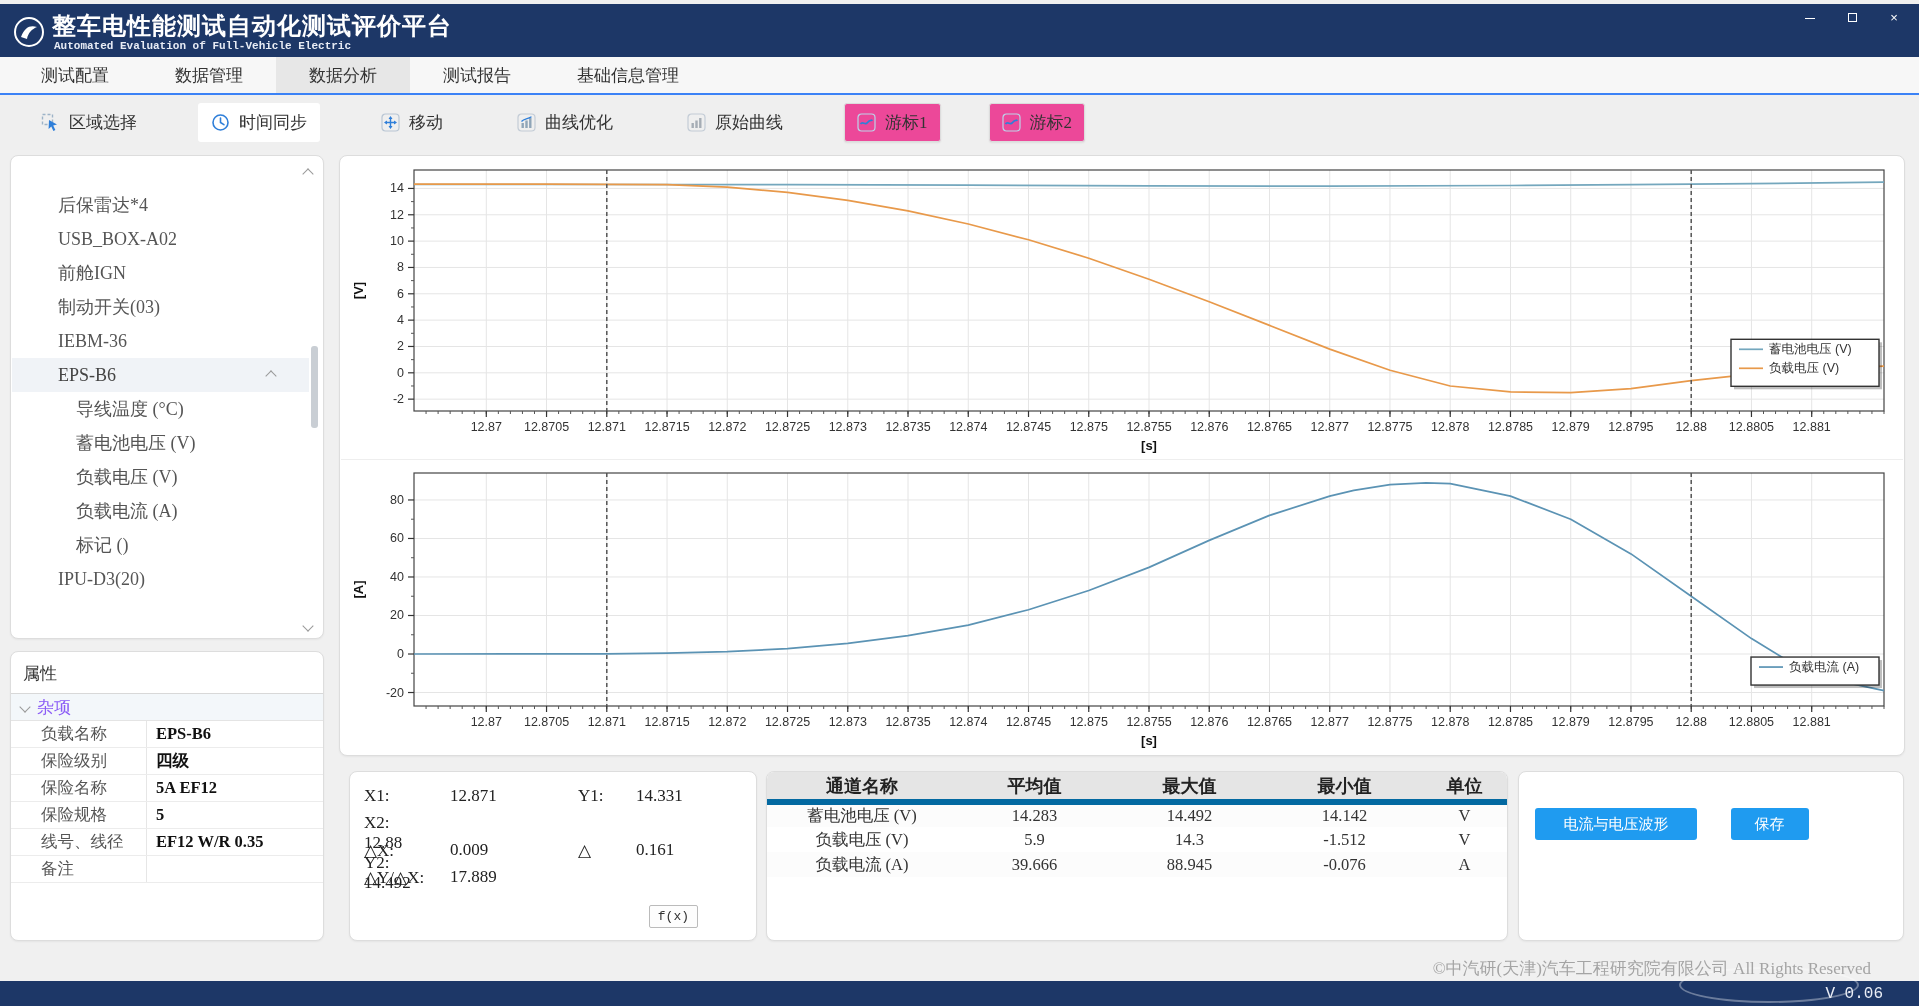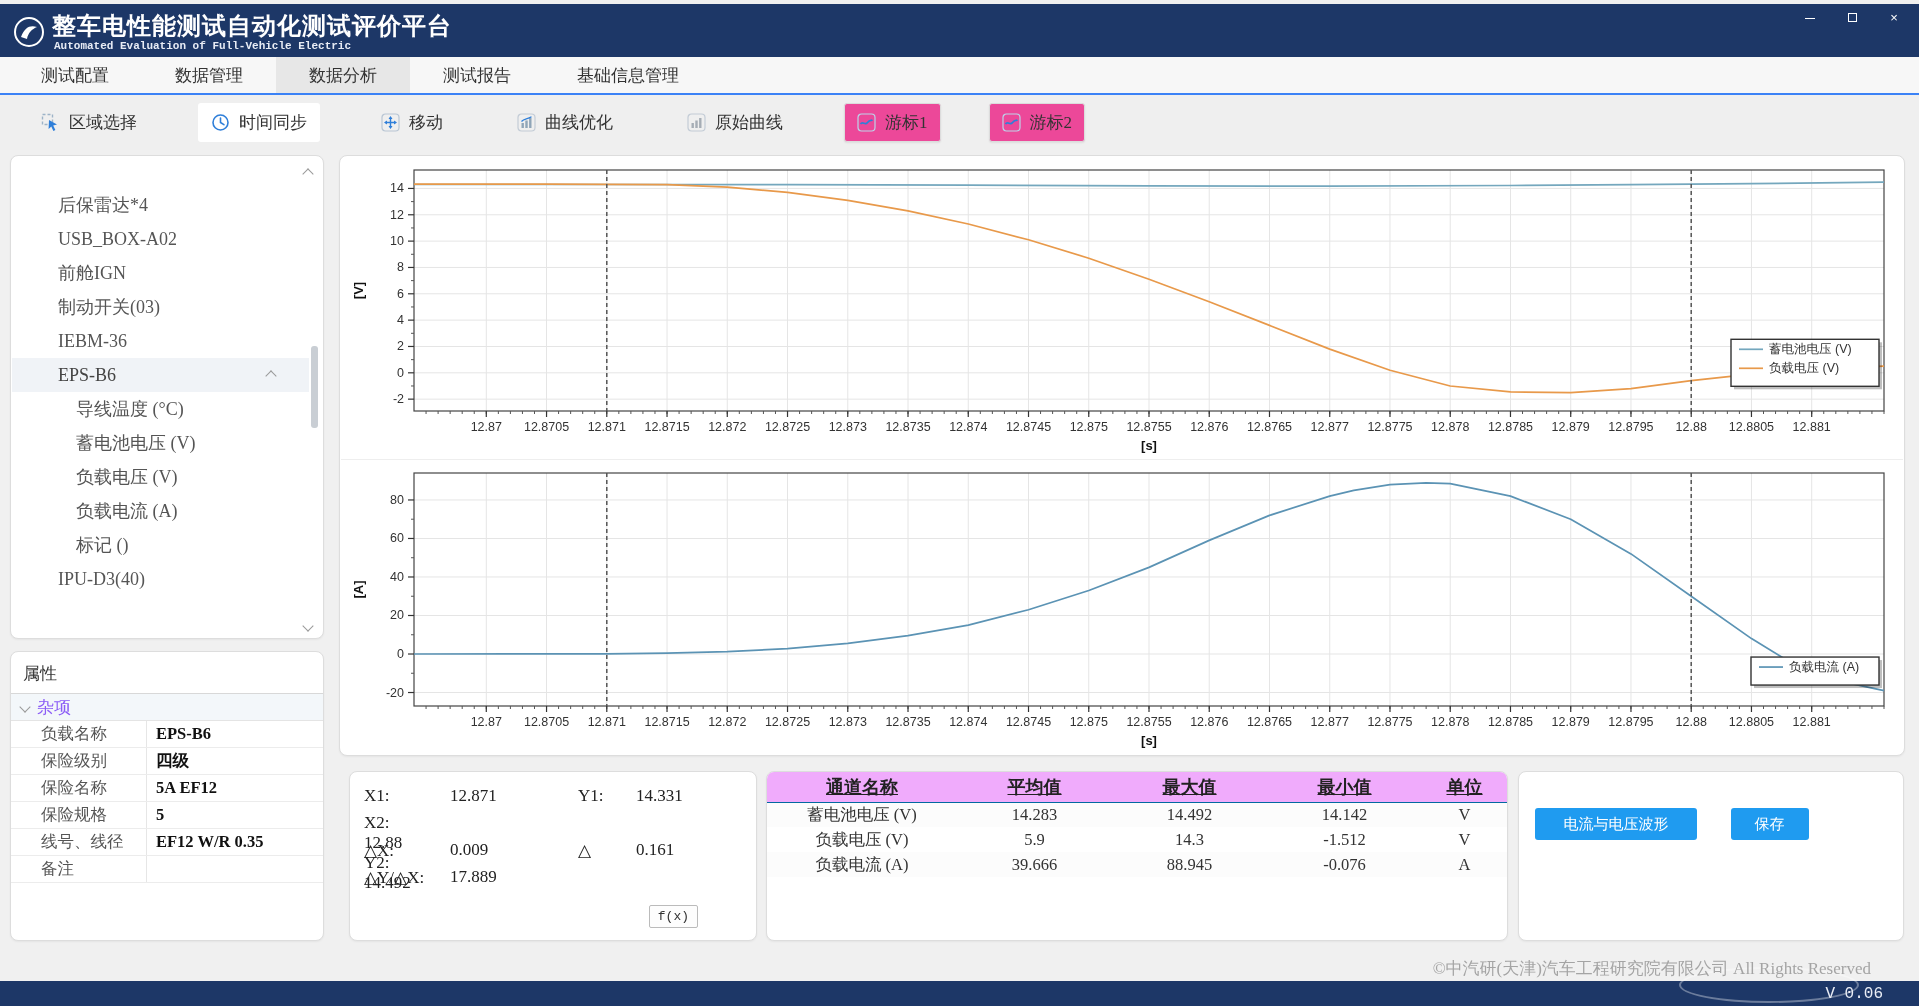--- a/index.html
+++ b/index.html
@@ -75,22 +75,22 @@
   
   #measure-card { left:349px; top:771px; width:408px; height:170px; font-size:17px; color:#222; }
   .m-row { position:absolute; left:14px; display:flex; }
   .m-l1 { width:86px; } .m-v1 { width:128px; } .m-l2 { width:58px; } .m-v2 { width:90px; }
   .fx-btn { position:absolute; right:58px; bottom:12px; border:1px solid #bbb; background:#fdfdfd; border-radius:2px;
     font:13px "Liberation Mono", monospace; padding:3px 8px; color:#333; cursor:pointer; }
 
   
   #stats-card { left:766px; top:771px; width:742px; height:170px; overflow:hidden; }
   .stats-table { width:100%; border-collapse:collapse; table-layout:fixed; }
-  .stats-table th { background:#f0abfc; border-bottom:1px solid #0369a1; height:30px;
-    font:bold 18px "Liberation Sans", sans-serif; color:#222;text-decoration:underline; }
+  .stats-table th { background:#e5e5e5; border-bottom:6px solid #0369a1; height:30px;
+    font:bold 18px "Liberation Sans", sans-serif; color:#222; }
   .stats-table td { height:25px; text-align:center; font-size:16.5px; color:#333; }
   .stats-table tr:nth-child(odd) td { background:#fcfcfc; }
 
   
   #actions-card { left:1518px; top:771px; width:386px; height:170px; }
   .blue-btn { position:absolute; top:36px; height:32px; background:#1f9bf0; color:#fff; border:none; border-radius:3px;
     font:15px "Liberation Sans", sans-serif; cursor:pointer; padding:0 14px; }
   #btn-wave { left:16px; width:162px; }
   #btn-save { left:212px; width:78px;padding-left:13px; }
 
@@ -197,21 +197,21 @@
       <div class="tree-row">IEBM-36</div>
       <div class="tree-row selected">
         <span>EPS-B6</span>
         <span class="row-chev chev up"></span>
       </div>
       <div class="tree-row lvl2">导线温度 (°C)</div>
       <div class="tree-row lvl2">蓄电池电压 (V)</div>
       <div class="tree-row lvl2">负载电压 (V)</div>
       <div class="tree-row lvl2">负载电流 (A)</div>
       <div class="tree-row lvl2">标记 ()</div>
-      <div class="tree-row">IPU-D3(40)</div>
+      <div class="tree-row">IPU-D3(20)</div>
     </div>
     <div class="scroll-thumb"></div>
     <span class="scroll-arrow" style="bottom:8px;"><span class="chev down" style="margin:2px 0 0 2px;"></span></span>
   </div>
 
   <div class="card" id="props-card">
     <div class="props-title">属性</div>
     <div class="props-box">
       <div class="prop-group">
         <span class="chev down"></span>

